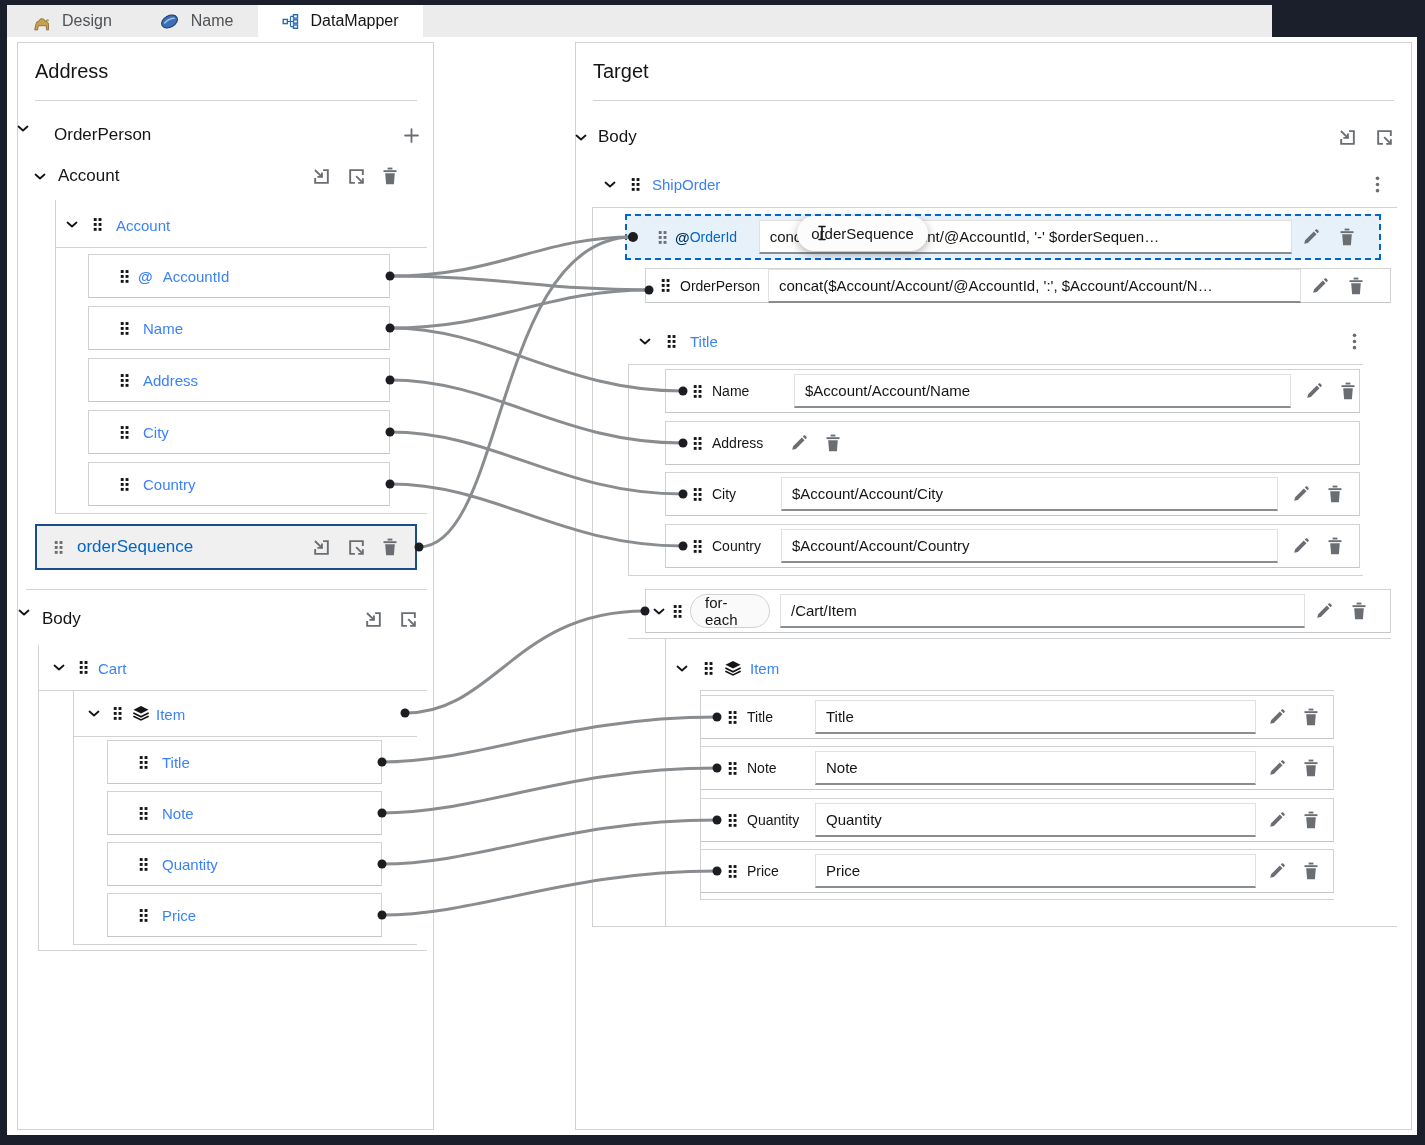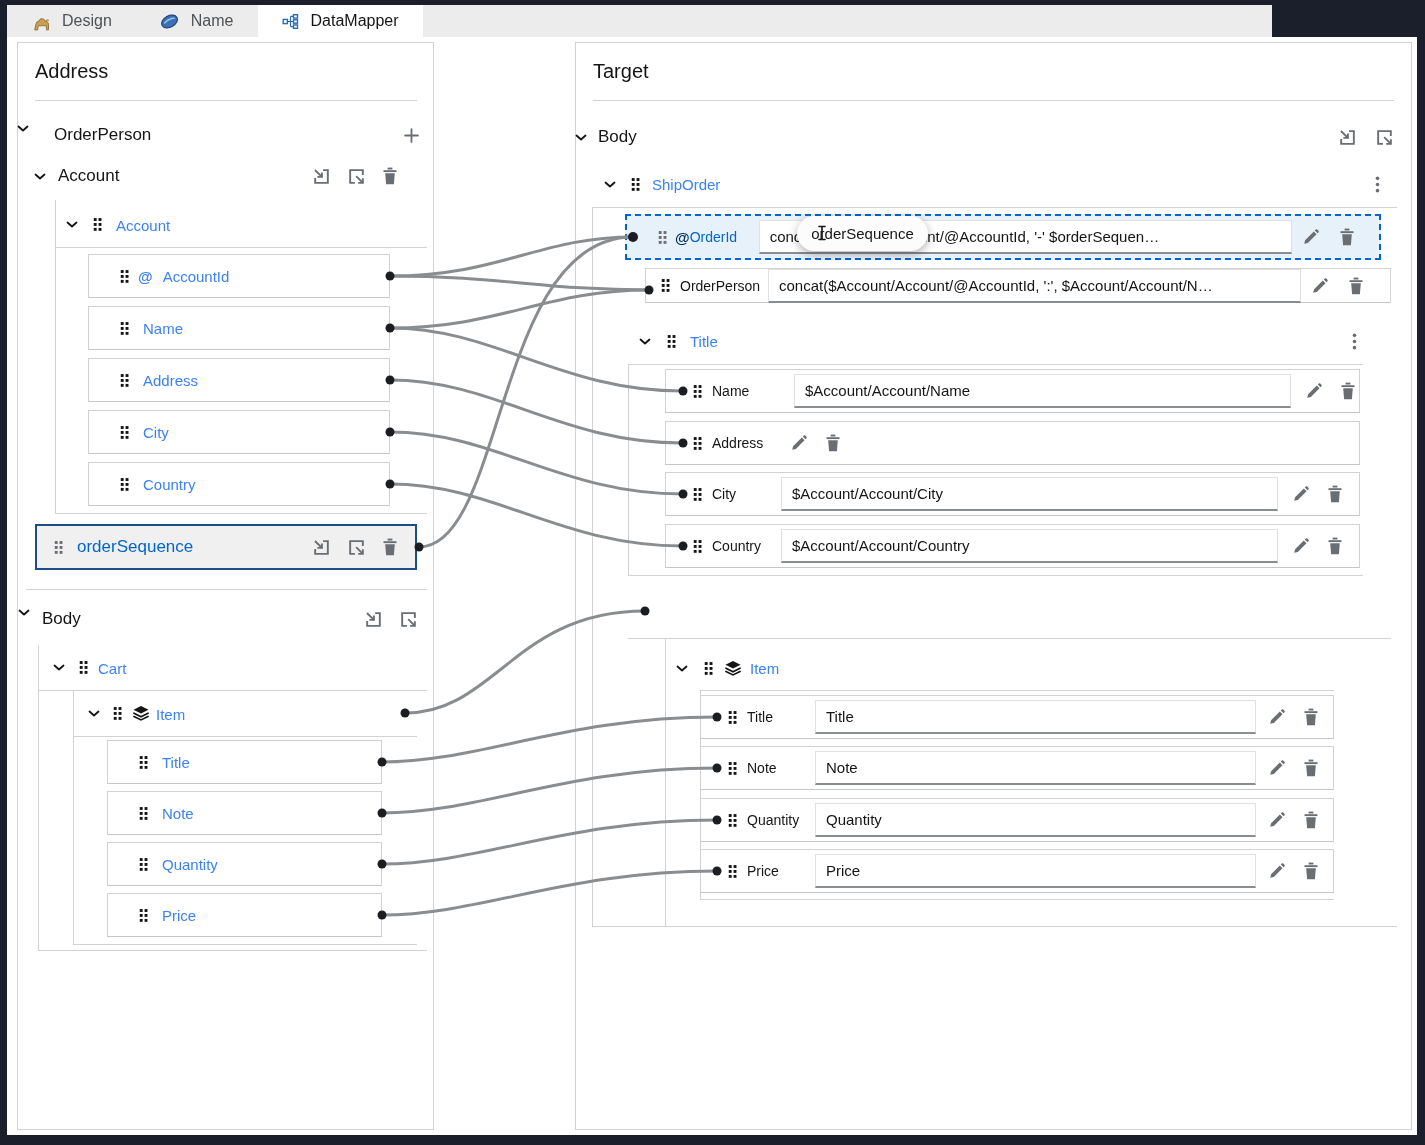--- a/index.html
+++ b/index.html
@@ -531,20 +531,44 @@
           <use href="#i-pencil"></use>
         </svg>
       </button>
     <button class="ic" style="margin-left:12px">
         <svg width="16" height="18" viewBox="0 0 16 18">
           <use href="#i-trash"></use>
         </svg>
       </button>
   </div>
 
+  <div class="leafbox" style="left:645px;top:589px;width:746px;height:44px;padding-left:6px">
+    <button class="ic dark" style="width:14px;height:14px">
+        <svg width="12" height="7" viewBox="0 0 12 7">
+          <use href="#i-chev"></use>
+        </svg>
+      </button>
+    <span class="ic dark" style="margin-left:6px;width:10px;height:16px">
+        <svg width="9" height="15" viewBox="0 0 8 14">
+          <use href="#i-grip"></use>
+        </svg>
+      </span>
+    <div class="pill" style="margin-left:8px;width:80px">for-each</div>
+    <div class="expr" style="width:525px;margin-left:10px">/Cart/Item</div>
+    <button class="ic" style="margin-left:8px">
+        <svg width="18" height="18" viewBox="0 0 18 18">
+          <use href="#i-pencil"></use>
+        </svg>
+      </button>
+    <button class="ic" style="margin-left:13px">
+        <svg width="16" height="18" viewBox="0 0 16 18">
+          <use href="#i-trash"></use>
+        </svg>
+      </button>
+  </div>
 
   <div class="hl" style="left:628px;top:638px;width:763px"></div>
   <div class="rail" style="left:665px;top:638px;height:288px"></div>
 
   <button class="ic dark r" style="left:675px;top:661px;width:14px;height:14px">
       <svg width="12" height="7" viewBox="0 0 12 7">
         <use href="#i-chev"></use>
       </svg>
     </button>
   <span class="ic dark r" style="left:703px;top:660px;width:10px;height:16px">

